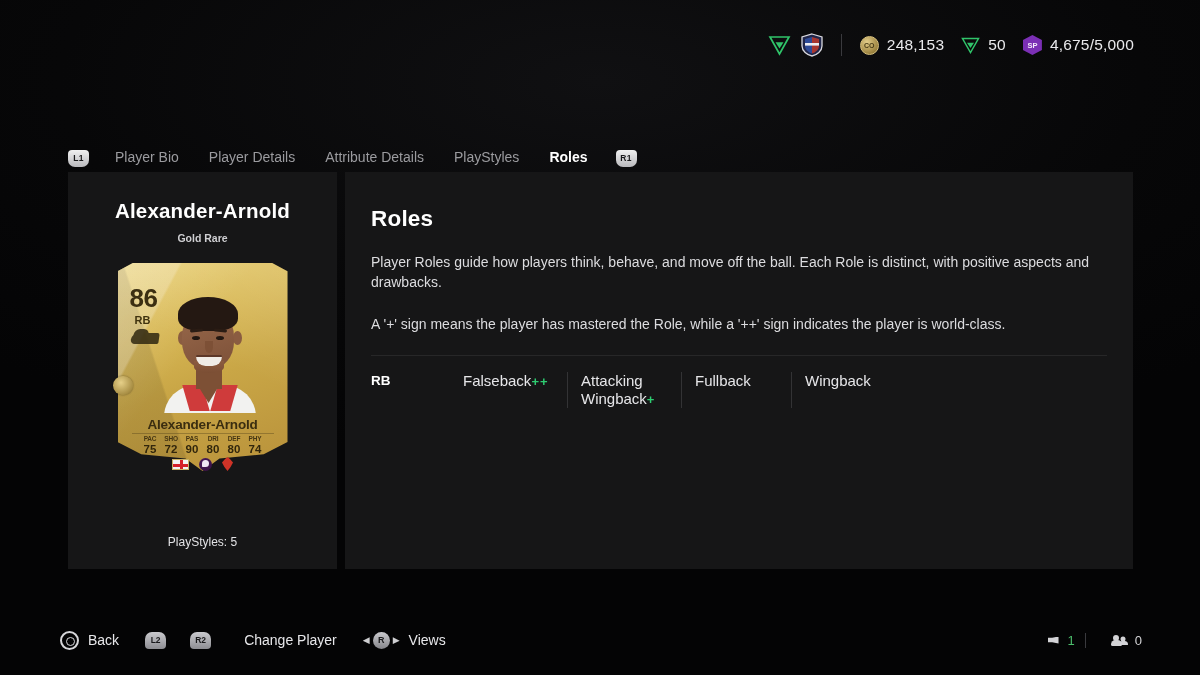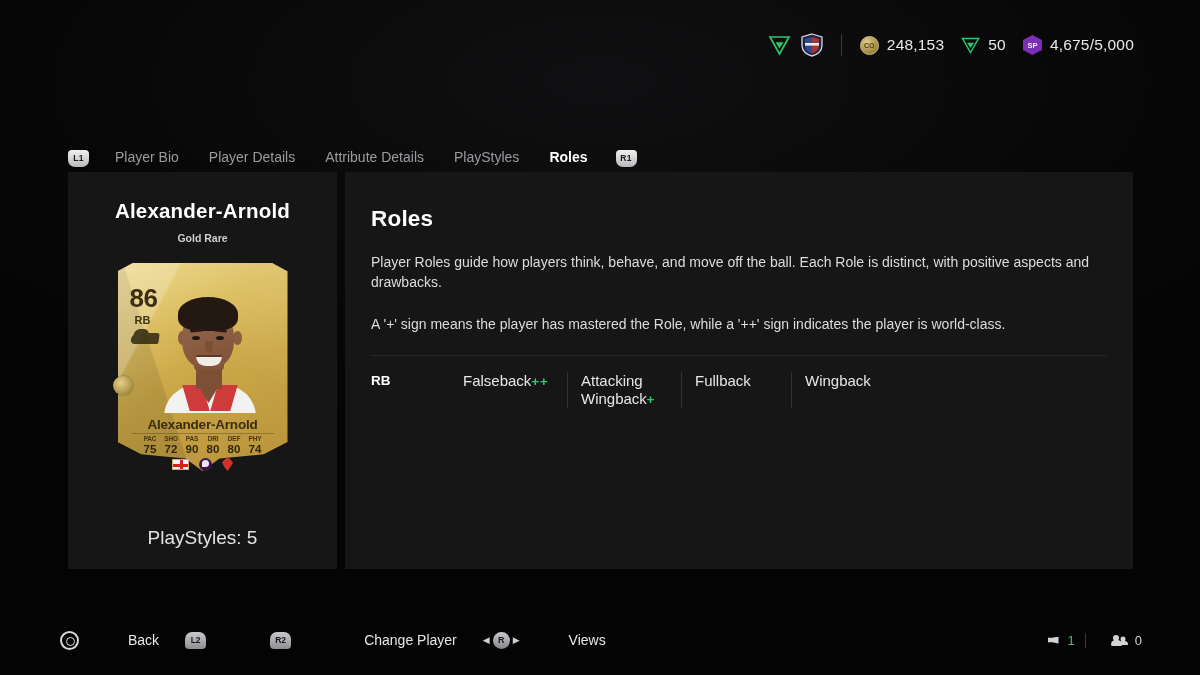--- a/index.html
+++ b/index.html
@@ -88,21 +88,21 @@
   }
   #player-name {
     margin-top: 27px; color: #ffffff; font-size: 20.5px; font-weight: bold;
     letter-spacing: .2px;
   }
   #player-rarity {
     margin-top: 9px; color: #cfcfd2; font-size: 10.5px; font-weight: bold;
   }
   #playstyles-line {
     position: absolute; bottom: 20px; left: 0; right: 0; text-align: center;
-    color: #e2e2e5; font-size: 19px;
+    color: #e2e2e5; font-size: 12px;
   }
 
   
   #card-wrap { margin-top: 19px; position: relative; width: 170px; height: 208px; }
   #card {
     position: absolute; inset: 0;
     background:
       linear-gradient(128deg, rgba(255,255,255,.18) 0%, rgba(255,255,255,0) 42%),
       linear-gradient(205deg, rgba(255,255,255,.13) 5%, rgba(255,255,255,0) 45%),
       linear-gradient(160deg, #e8cd6a 0%, #d8b855 30%, #c9a646 55%, #b8913a 100%);
@@ -303,21 +303,21 @@
   #rc-3 { width: 100px; }
 
   
   #bottombar {
     position: absolute; left: 0; right: 0; bottom: 0; height: 70px;
     display: flex; align-items: center;
     padding: 0 58px 0 60px;
   }
   #bb-left { display: flex; align-items: center; }
   #bb-right { margin-left: auto; display: flex; align-items: center; }
-  .bb-item { display: flex; align-items: center; margin-right: 26px; gap: 40px; }
+  .bb-item { display: flex; align-items: center; margin-right: 26px; }
   .bb-label { color: #e7e7ea; font-size: 14px; margin-left: 9px; }
   .btn-circle {
     width: 19px; height: 19px; border-radius: 50%;
     border: 2px solid #d7d7da; position: relative;
   }
   .btn-circle::after {
     content: ""; position: absolute; left: 4px; top: 4px;
     width: 7px; height: 7px; border-radius: 50%; border: 1.6px solid #d7d7da;
   }
   .trigger {

